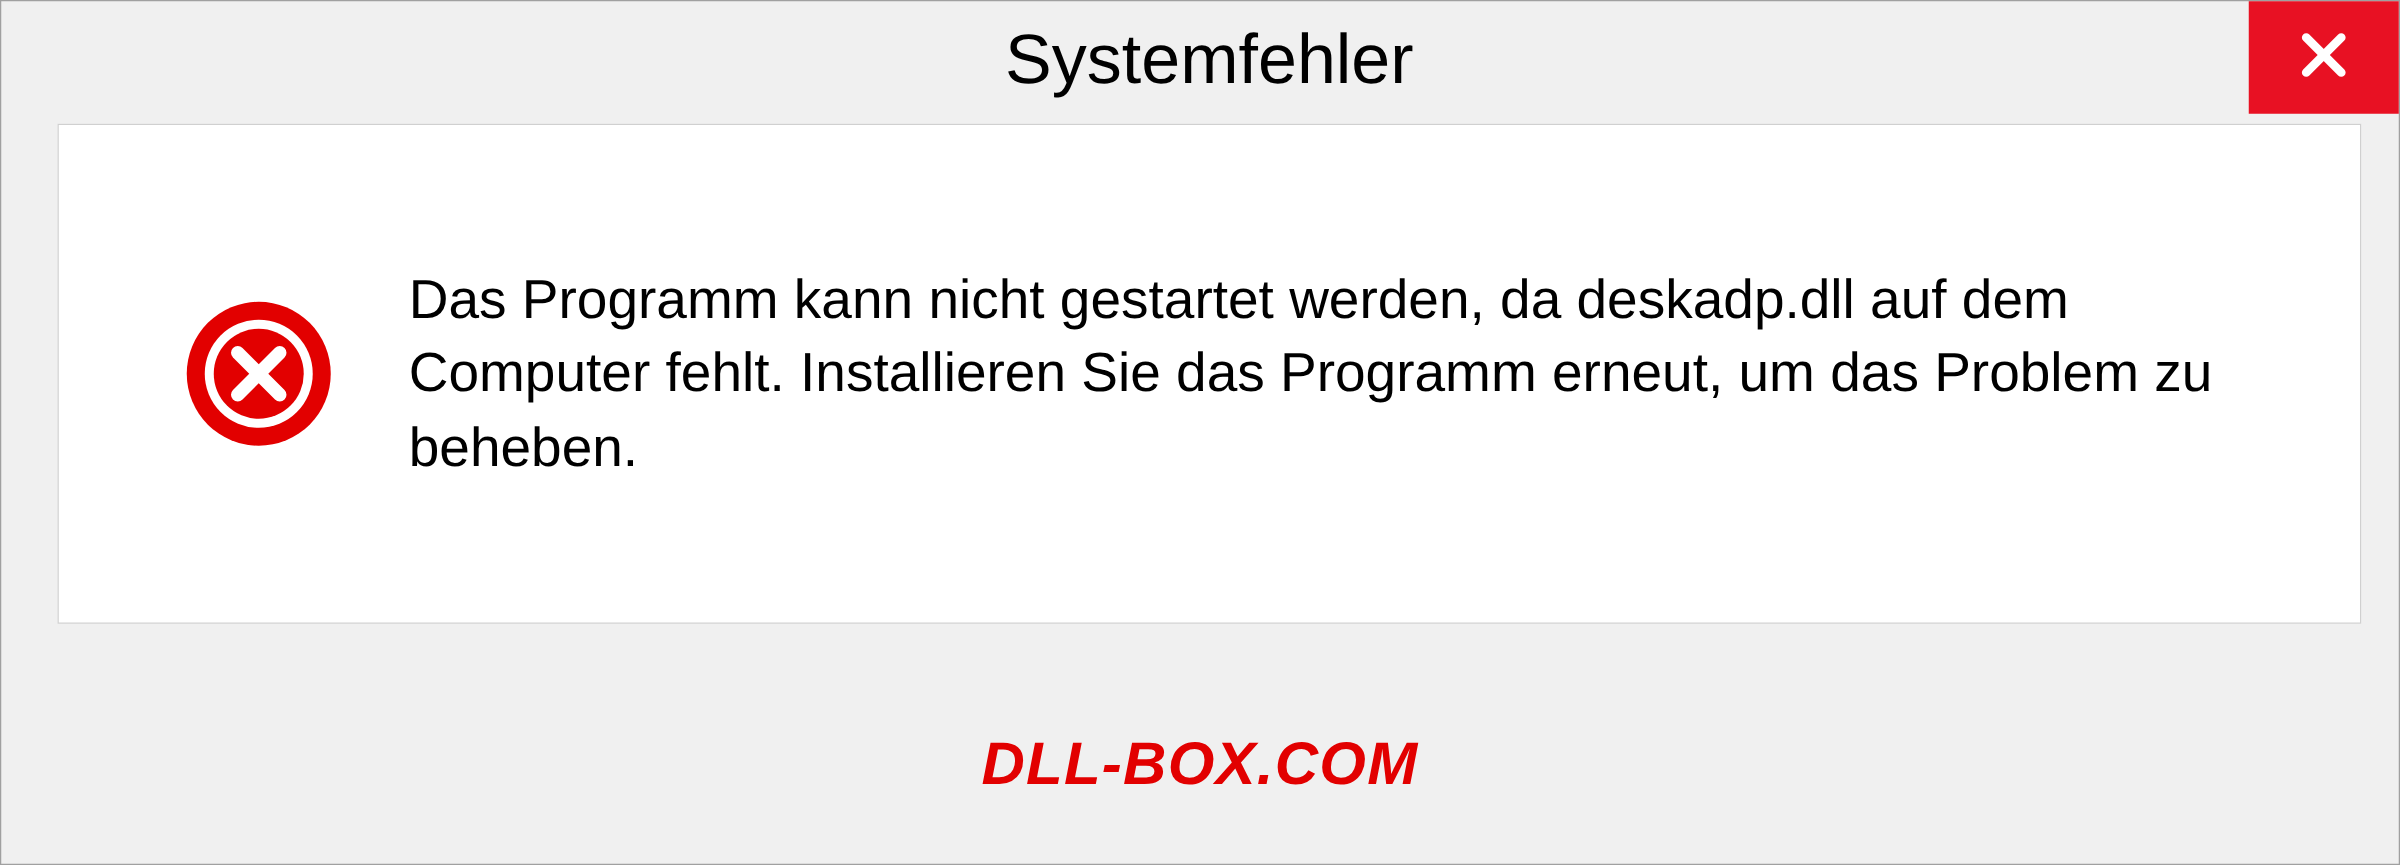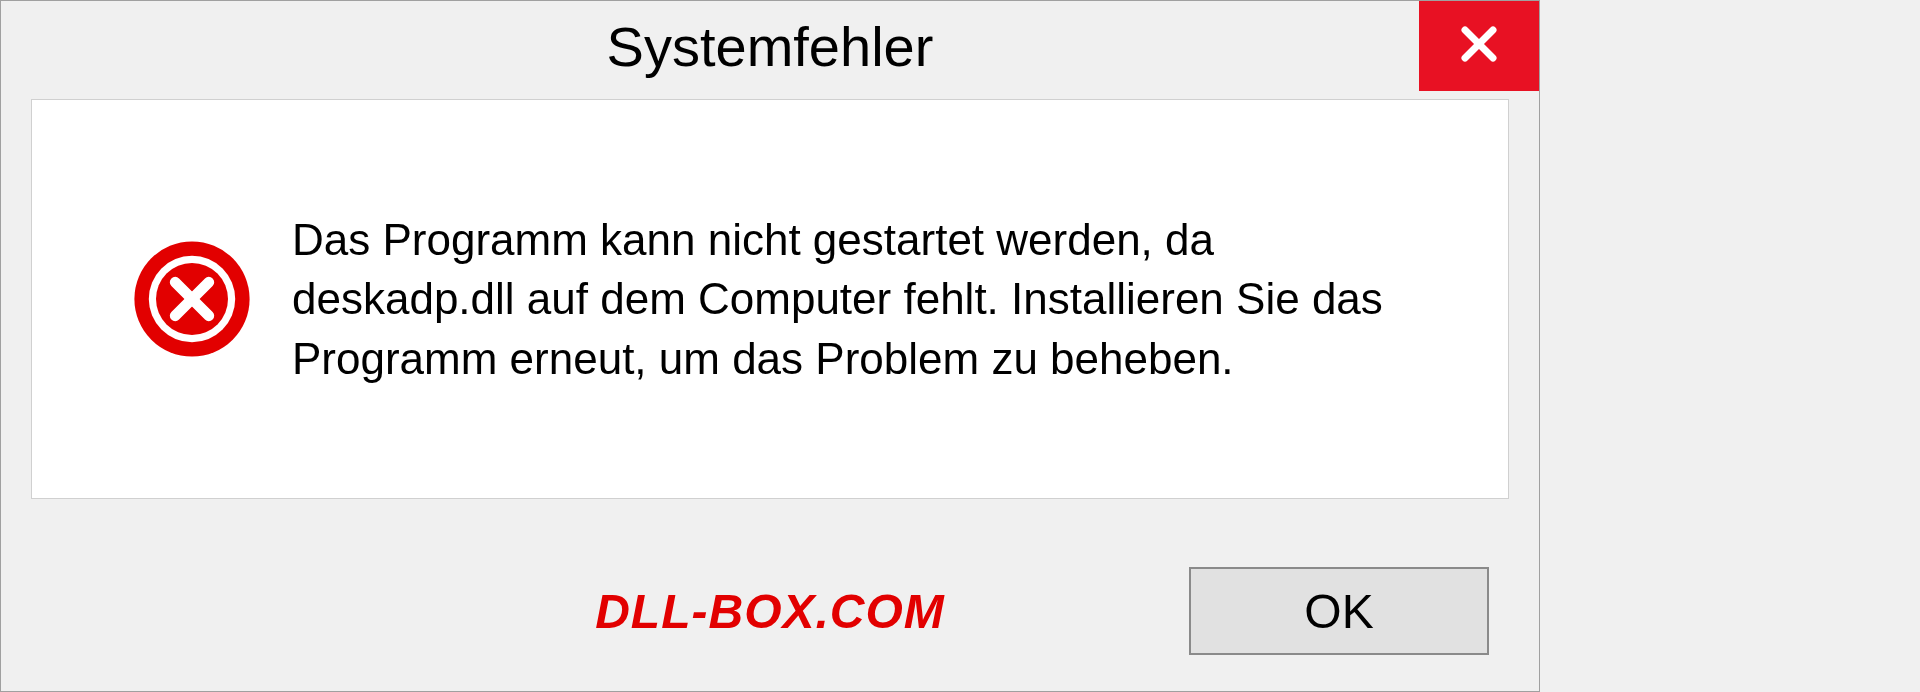--- a/index.html
+++ b/index.html
@@ -9,25 +9,26 @@
     }
     body {
       font-family: "Segoe UI", Tahoma, Arial, sans-serif;
       background: #f0f0f0;
       width: 1920px;
       height: 692px;
       position: relative;
       overflow: hidden;
     }
     .dialog {
-      width: 1540px;
+      width: 1920px;
       height: 692px;
       background: #f0f0f0;
       border: 1px solid #a0a0a0;
       position: relative;
+      padding-left: 15px;
     }
     .titlebar {
       position: relative;
       height: 90px;
       display: flex;
       align-items: center;
       justify-content: center;
     }
     .titlebar-title {
       font-size: 56px;
@@ -51,20 +52,21 @@
       height: 48px;
     }
     .content-panel {
       margin: 8px 30px 0 30px;
       background: #ffffff;
       border: 1px solid #d0d0d0;
       height: 400px;
       display: flex;
       align-items: center;
       padding: 0 60px 0 100px;
+      gap: 20px;
     }
     .error-icon {
       width: 120px;
       height: 120px;
       flex-shrink: 0;
       margin-right: 40px;
     }
     .error-icon svg {
       width: 100%;
       height: 100%;
@@ -135,15 +137,14 @@
         <circle cx="50" cy="50" r="30" fill="#e20000"></circle>
         <line x1="36" y1="36" x2="64" y2="64" stroke="#ffffff" stroke-width="9" stroke-linecap="round"></line>
         <line x1="64" y1="36" x2="36" y2="64" stroke="#ffffff" stroke-width="9" stroke-linecap="round"></line>
       </svg>
     </div>
     <div class="error-message">Das Programm kann nicht gestartet werden, da deskadp.dll auf dem Computer fehlt. Installieren Sie das Programm erneut, um das Problem zu beheben.</div>
   </div>
 
   <div class="footer">
     <div class="watermark">DLL-BOX.COM</div>
-    <button class="ok-button">OK</button>
   </div>
 </div>
 
 </body></html>

